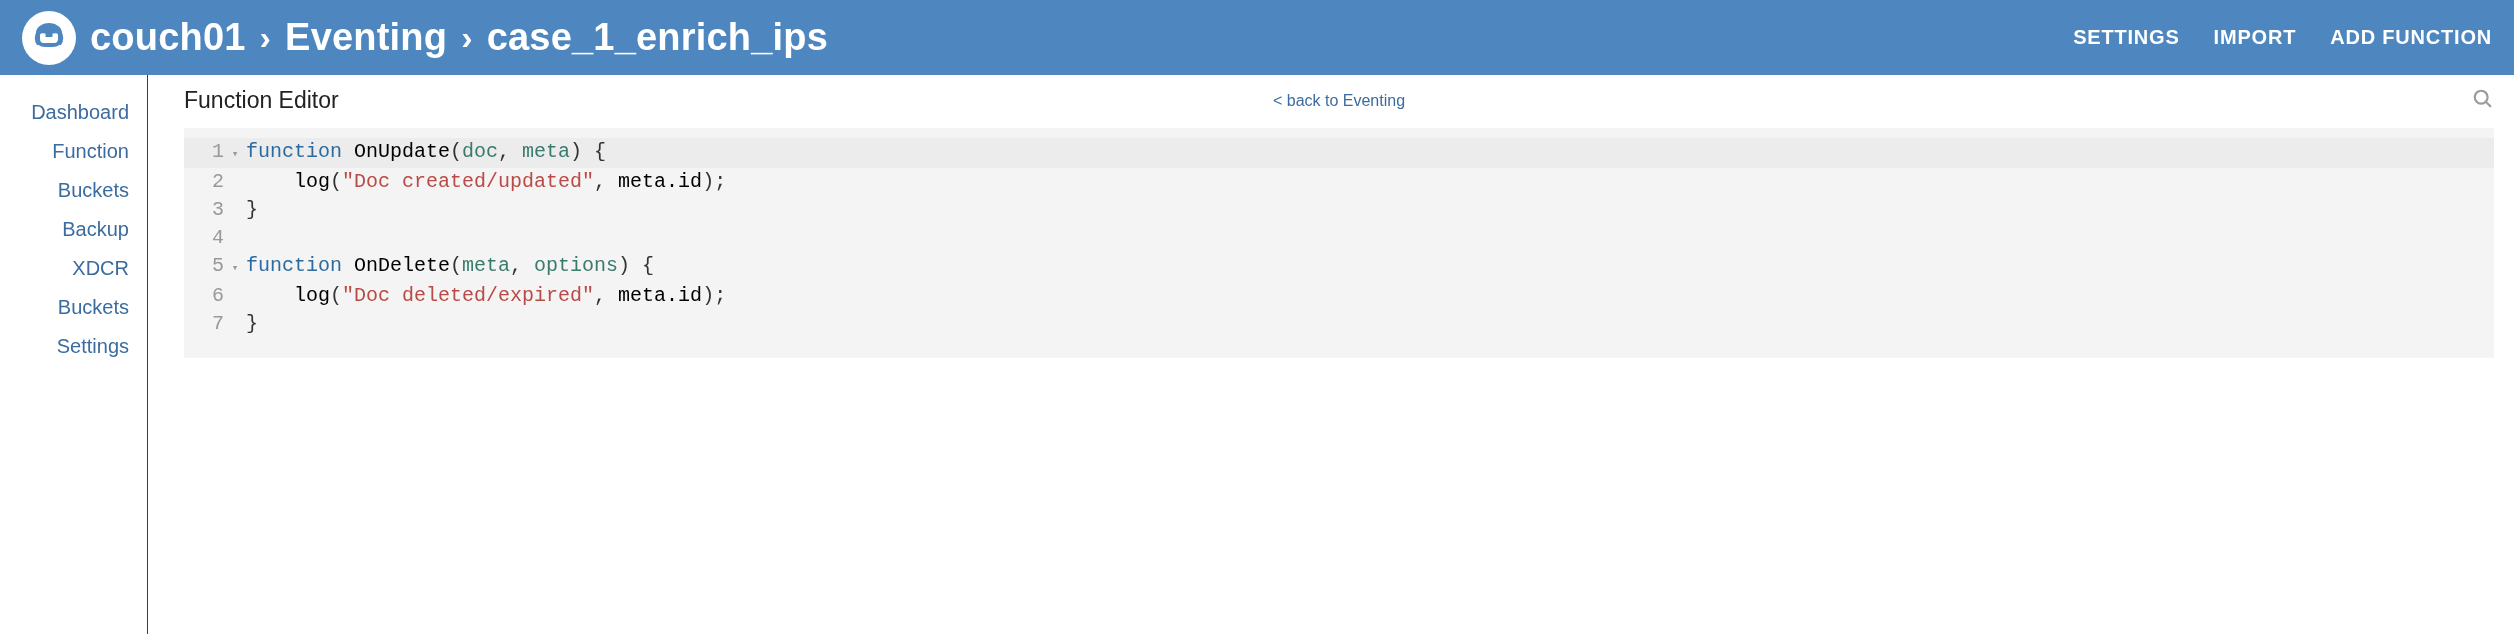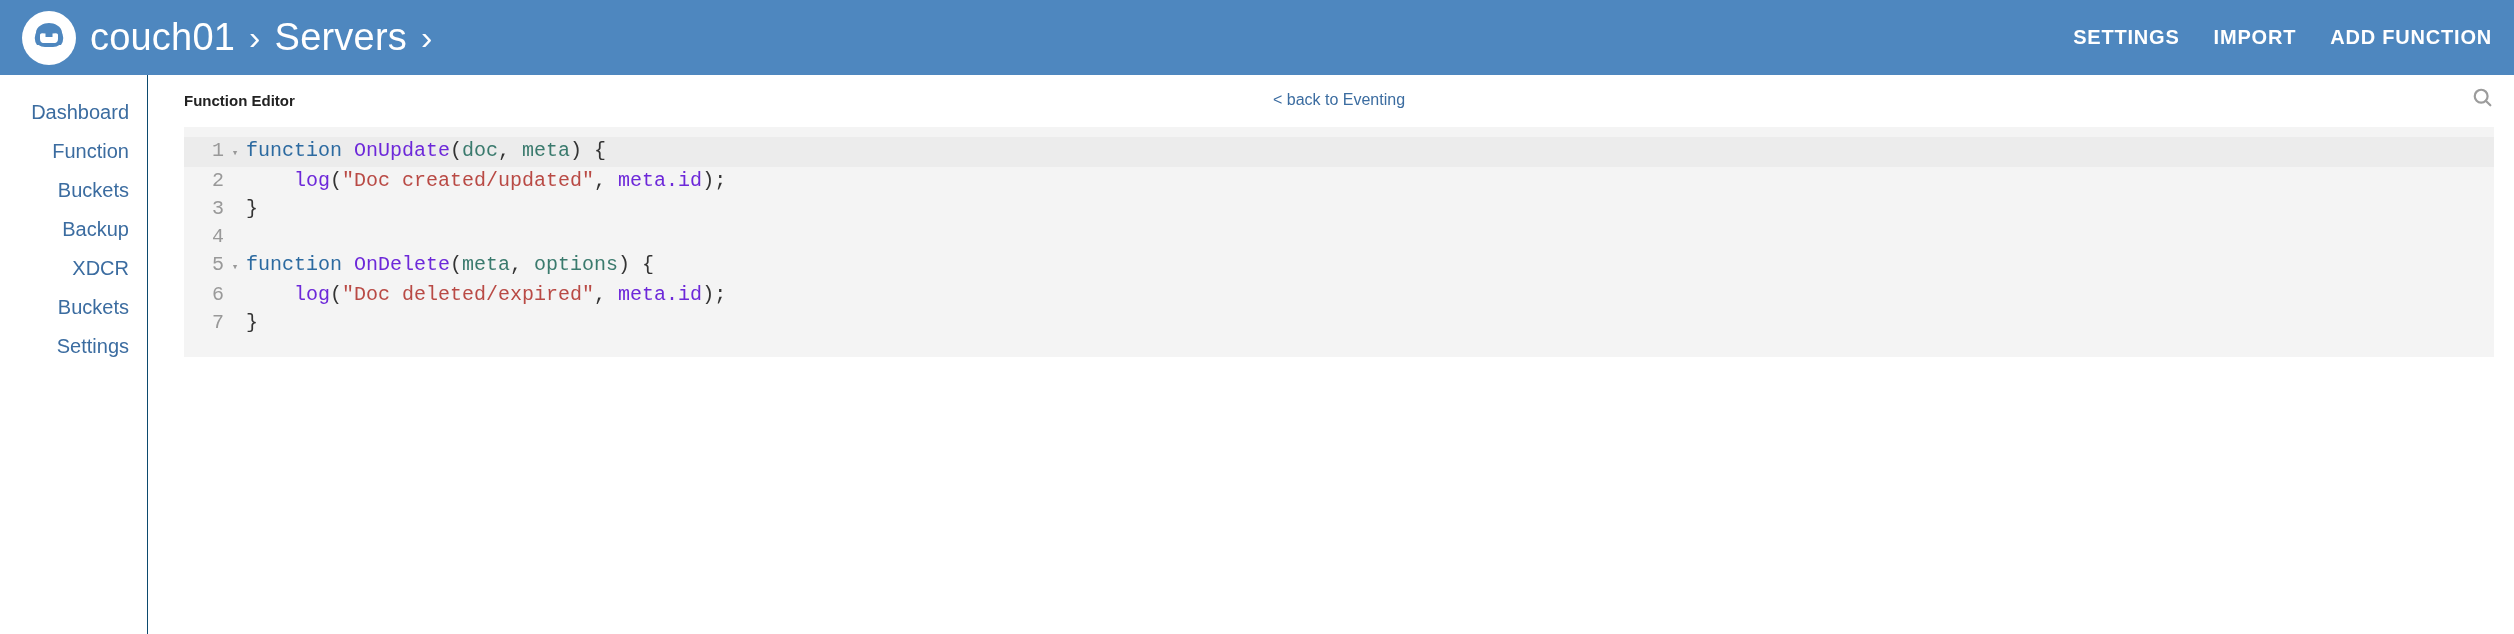--- a/index.html
+++ b/index.html
@@ -26,21 +26,21 @@
     align-items: center;
     justify-content: center;
     margin-right: 14px;
     flex-shrink: 0;
   }
   .logo-circle svg { display: block; }
   .breadcrumb {
     display: flex;
     align-items: center;
     font-size: 38px;
-    font-weight: 400;
+    font-weight: 700;
     letter-spacing: .2px;
     white-space: nowrap;
   }
   .breadcrumb .sep {
     margin: 0 14px;
     font-size: 34px;
   }
   .breadcrumb a, .breadcrumb span.link { color: #fff; text-decoration: none; }
   .topbar-spacer { flex: 1; }
   .topbar-actions {
@@ -72,22 +72,22 @@
     flex: 1;
     padding: 12px 20px 20px 36px;
   }
   .main-header {
     display: flex;
     align-items: center;
     padding-bottom: 14px;
     position: relative;
   }
   .main-title {
-    font-size: 15px;
-    font-weight: 700;
+    font-size: 23px;
+    font-weight: 400;
     color: #222;
   }
   .back-link {
     position: absolute;
     left: 50%;
     transform: translateX(-50%);
     font-size: 16px;
     color: #3b6ca0;
     cursor: pointer;
   }
@@ -126,41 +126,42 @@
     padding-left: 4px;
   }
   .code-line.active-line .gutter,
   .code-line.active-line .fold,
   .code-line.active-line .code-bg {
   }
   .code-line.active-line {
     background: #ececec;
   }
   .kw  { color: #2c6aa0; margin-top: 36px; }   
-  .fn  { color: #6d28d9; }      
+  .fn  { color: #000000; }      
   .pm  { color: #3a7a6d; }   
   .pn  { color: #333; }      
   .str { color: #b94a45; }   
 </style>
 </head>
 <body>
 
 <div class="topbar">
   <div class="logo-circle">
     <svg width="34" height="34" viewBox="0 0 34 34">
       <path d="M5 10 a12 12 0 0 0 0 14 h24 a12 12 0 0 0 0 -14 v6 a6 6 0 0 1 -6 6 h-12 a6 6 0 0 1 -6 -6 z" fill="#4e87bf"></path>
       <path d="M4 12 C4 5, 12 2, 17 2 C22 2, 30 5, 30 12 L30 18 C30 23, 26 26, 21 26 L13 26 C8 26, 4 23, 4 18 Z
                M8 14 L8 18 C8 21, 10 22.5, 13 22.5 L21 22.5 C24 22.5, 26 21, 26 18 L26 14 C26 13, 25 12.3, 24 12.3 L20.5 12.6 L20.5 16 L13.5 16 L13.5 12.6 L10 12.3 C9 12.3, 8 13, 8 14 Z" fill="#4e87bf"></path>
     </svg>
   </div>
   <div class="breadcrumb">
     <span class="link">couch01</span>
     <span class="sep">›</span>
-    <span class="link">Servers</span>
+    <span class="link">Eventing</span>
     <span class="sep">›</span>
+    <span>case_1_enrich_ips</span>
   </div>
   <div class="topbar-spacer"></div>
   <div class="topbar-actions">
     <span>SETTINGS</span>
     <span>IMPORT</span>
     <span>ADD FUNCTION</span>
   </div>
 </div>
 
 <div class="body-wrap">

